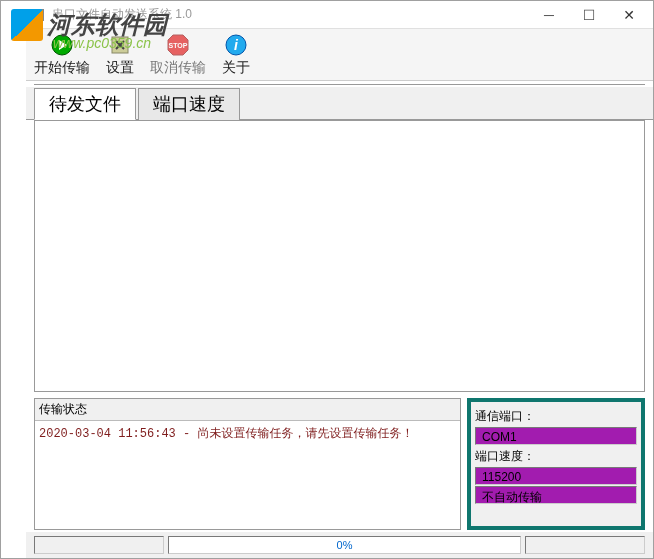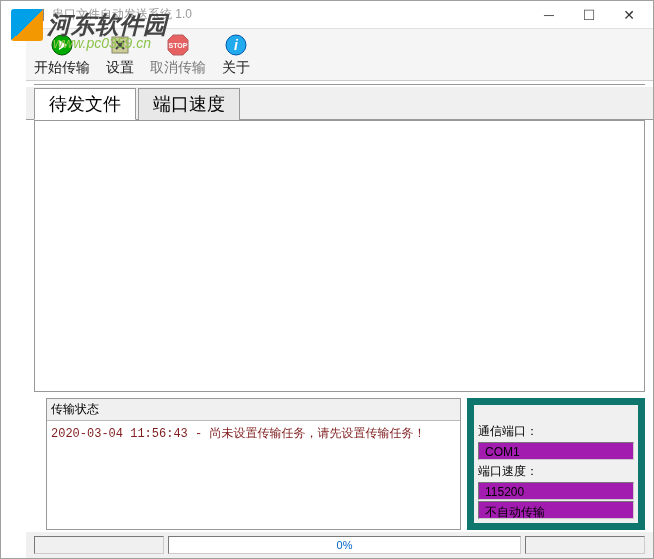--- a/index.html
+++ b/index.html
@@ -16,28 +16,28 @@
     .watermark .url { color: #8bc34a; font-size: 14px; font-weight: normal; display: block; margin-left: 42px; margin-top: -6px; }
     .toolbar { height: 52px; background: #f5f5f5; display: flex; align-items: center; padding: 4px 8px; gap: 2px; border-bottom: 1px solid #ccc; }
     .tb-btn { width: 56px; height: 48px; display: flex; flex-direction: column; align-items: center; justify-content: center; gap: 2px; }
     .tb-btn.disabled { opacity: 0.6; }
     .tb-icon { width: 24px; height: 24px; display: flex; align-items: center; justify-content: center; }
     .tb-label { font-size: 14px; color: #222; }
     .tabs { display: flex; background: #f0f0f0; border-bottom: 1px solid #999; padding-left: 8px; margin-top: 2px; }
     .tab { padding: 3px 14px; background: #e8e8e8; border: 1px solid #999; border-bottom: none; margin-right: 2px; font-size: 18px; position: relative; top: 1px; }
     .tab.active { background: #fff; border-bottom: 1px solid #fff; }
     .content-area { flex: 1; background: #fff; border: 1px solid #999; margin: 0 8px; overflow: hidden; }
-    .transfer-status-section { margin: 6px 8px 2px 20px; display: flex; gap: 6px; height: 132px; }
+    .transfer-status-section { margin: 6px 8px 2px 8px; display: flex; gap: 6px; height: 132px; }
     .status-box { flex: 1; border: 1px solid #999; display: flex; flex-direction: column; }
     .status-title { background: #f0f0f0; padding: 2px 4px; font-size: 12px; border-bottom: 1px solid #bbb; }
     .status-content { flex: 1; background: #fff; padding: 4px; font-family: "Courier New", monospace; font-size: 12px; overflow: auto; }
     .log-line { white-space: nowrap; }
     .log-line.green { color: #008000; }
     .log-line.red { color: #7f1d1d; }
-    .info-panel { width: 178px; display: flex; flex-direction: column; gap: 1px; border: 7px solid #0f766e; padding: 4px; background: #f0f0f0; justify-content: flex-end; }
+    .info-panel { width: 178px; display: flex; flex-direction: column; gap: 1px; border: 4px solid #0f766e; padding: 4px; background: #f0f0f0; }
     .info-row { display: flex; flex-direction: column; }
     .info-label { font-size: 12px; padding: 2px 0; }
     .info-value { background: #a21caf; border: 1px inset #ccc; padding: 2px 6px; font-size: 12px; height: 18px; }
     .footer { height: 26px; display: flex; align-items: center; padding: 4px 8px; gap: 4px; background: #f0f0f0; }
     .footer-box { border: 1px inset #ccc; height: 18px; background: #f0f0f0; }
     .fb1 { width: 130px; }
     .progress-wrap { flex: 1; border: 1px inset #ccc; height: 18px; background: #fff; position: relative; display: flex; align-items: center; justify-content: center; }
     .progress-text { color: #0066cc; font-size: 11px; }
     .fb3 { width: 120px; }
     .hr-divider { height: 1px; background: #999; margin: 3px 8px 0 8px; }

